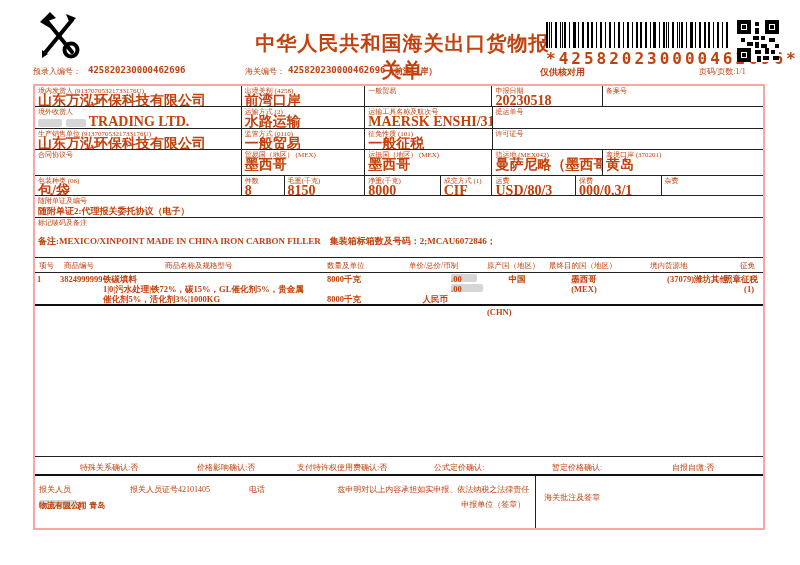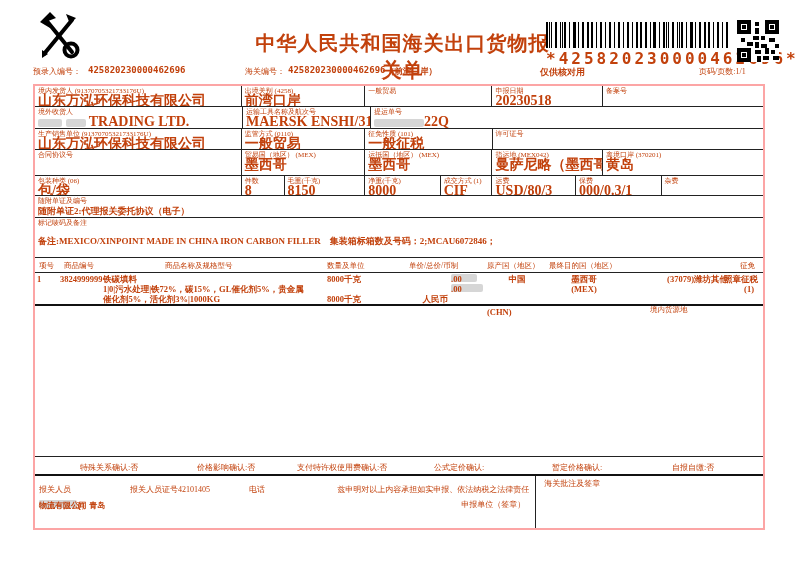--- a/index.html
+++ b/index.html
@@ -138,27 +138,30 @@
       <div class="cell" style="width:161px;">
         <div class="lbl">备案号</div>
       </div>
     </div>
 
     <div class="row" style="height:22px;">
       <div class="cell" style="width:208px;">
         <div class="lbl">境外收货人</div>
         <div class="val"><span class="blur" style="width:24px;"></span> <span class="blur" style="width:20px;"></span> <span>TRADING LTD.</span></div>
       </div>
+      <div class="cell" style="width:124px;">
+        <div class="lbl">运输方式 (2)</div>
+        <div class="val">水路运输</div>
+      </div>
       <div class="cell" style="width:128px;">
         <div class="lbl">运输工具名称及航次号</div>
         <div class="val">MAERSK ENSHI/319S</div>
       </div>
       <div class="cell" style="width:272px;">
         <div class="lbl">提运单号</div>
-        <div class="val"><span class="blur" style="width:50px;"></span><span>22Q</span></div>
       </div>
     </div>
 
     <div class="row" style="height:21px;">
       <div class="cell" style="width:208px;">
         <div class="lbl">生产销售单位 (91370705321733176U)</div>
         <div class="val">山东万泓环保科技有限公司</div>
       </div>
       <div class="cell" style="width:124px;">
         <div class="lbl">监管方式 (0110)</div>
@@ -244,21 +247,21 @@
     </div>
 
     <div class="goods-hd">
       <span style="left:4px;">项号</span>
       <span style="left:29px;">商品编号</span>
       <span style="left:130px;">商品名称及规格型号</span>
       <span style="left:292px;">数量及单位</span>
       <span style="left:374px;">单价/总价/币制</span>
       <span style="left:452px;">原产国（地区）</span>
       <span style="left:514px;">最终目的国（地区）</span>
-      <span style="left:615px;margin-top:44px;">境内货源地</span>
+      <span style="left:615px;">境内货源地</span>
       <span style="left:705px;">征免</span>
     </div>
 
     <div class="goods-row">
       <span class="gl1" style="left:2px;">1</span>
       <span class="gl1" style="left:25px;">3824999999</span>
       <span class="gl1" style="left:68px;">铁碳填料</span>
       <span class="gl2" style="left:68px;">1|0|污水处理|铁72%，碳15%，GL催化剂5%，贵金属</span>
       <span class="gl3" style="left:68px;">催化剂5%，活化剂3%|1000KG</span>
       <span class="gl1" style="right:402px;">8000千克</span>
@@ -301,18 +304,18 @@
         <span style="left:4px;top:24px;font-weight:bold;font-size:8.5px;">
             <span>申报单位 （</span>
             <span class="blur" style="width:36px;"></span>
             <span>587838776Q）青岛</span>
             <span class="blur" style="width:38px;"></span>
             <span>物流有限公司</span>
           </span>
         <span style="right:10px;top:23px;">申报单位（签章）</span>
       </div>
       <div class="fcell" style="width:228px;">
-        <span style="left:8px;top:2px;">海关批注及签章</span>
+        <span style="left:8px;top:16px;">海关批注及签章</span>
       </div>
     </div>
 
   </div>
 </div>
 
 </body></html>

